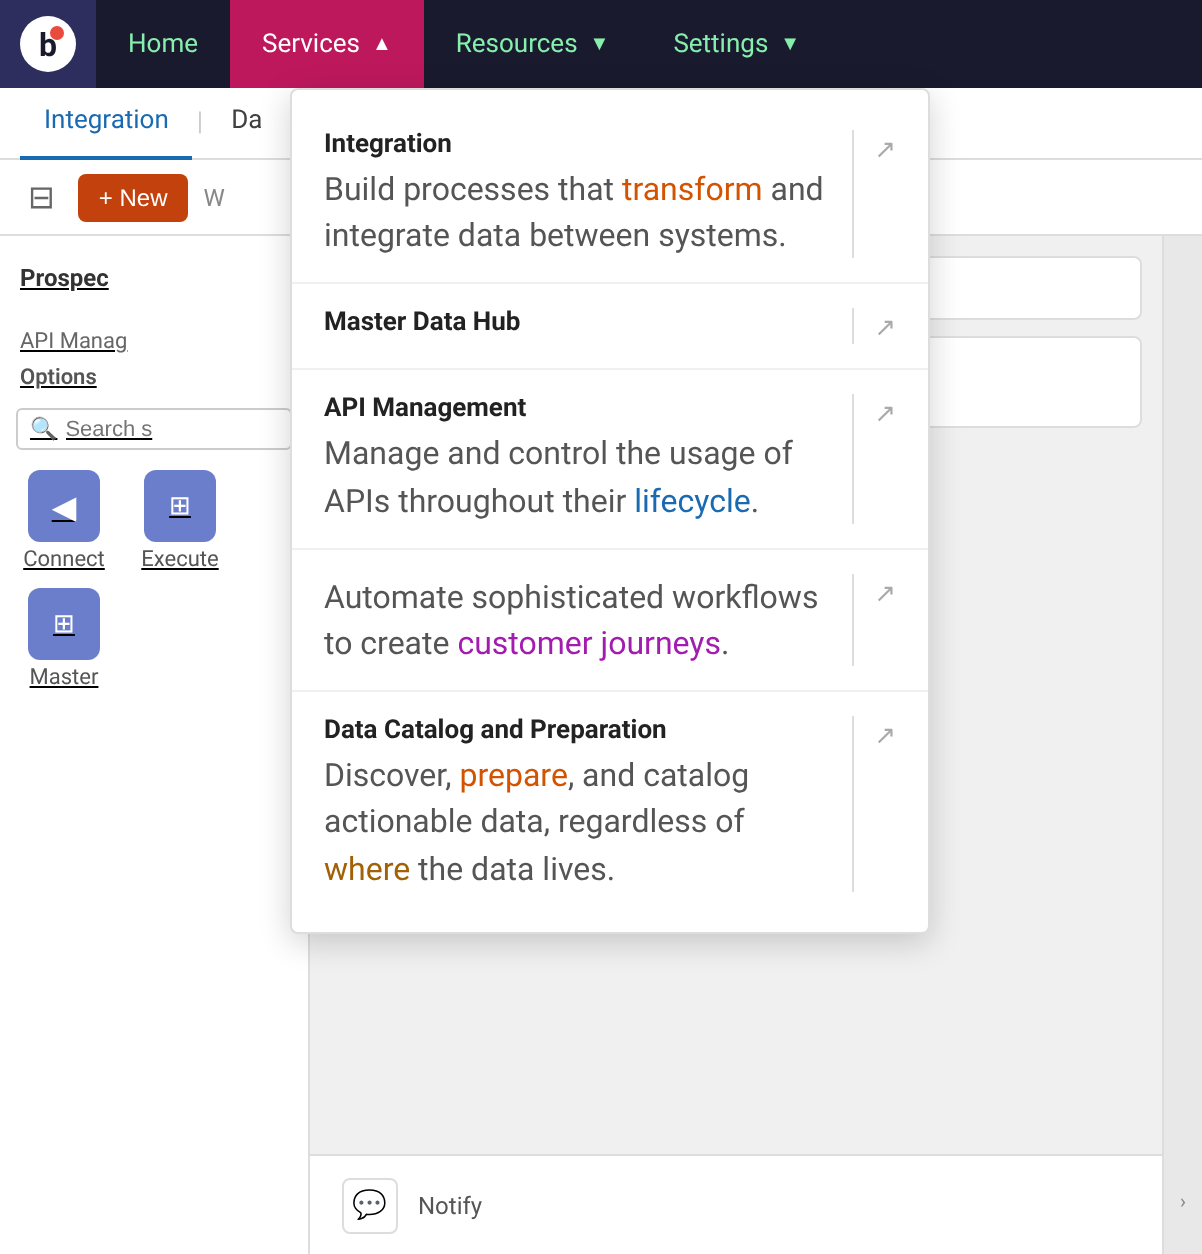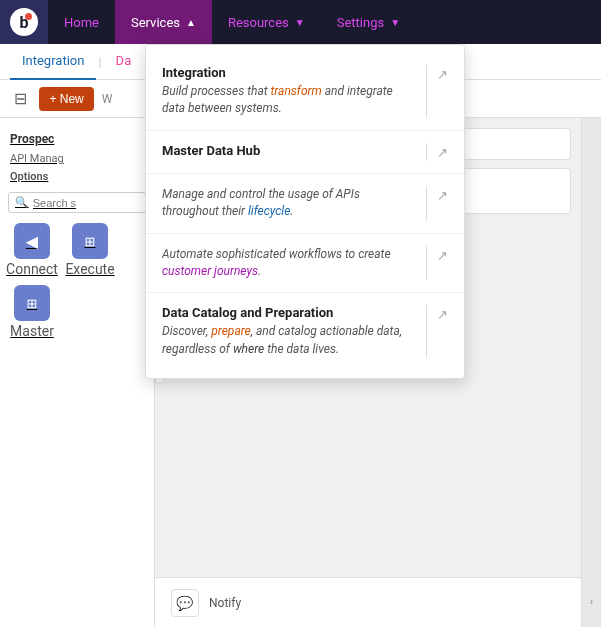--- a/index.html
+++ b/index.html
@@ -47,32 +47,32 @@
     .logo-dot {
       width: 7px;
       height: 7px;
       background: #e74c3c;
       border-radius: 50%;
       position: absolute;
       margin-left: 8px;
       margin-top: -12px;
     }
     .nav-item {
-      color: #d946ef;
+      color: #86efac;
       padding: 0 16px;
       height: 44px;
       display: flex;
       align-items: center;
       font-size: 13px;
       cursor: pointer;
       white-space: nowrap;
       gap: 4px;
     }
     .nav-item.active {
-      background: #701a75;
+      background: #be185d;
       color: white;
     }
     .nav-arrow {
       font-size: 10px;
       margin-left: 2px;
     }
 
     
     .tab-bar {
       background: white;
@@ -81,21 +81,21 @@
       align-items: center;
       height: 36px;
       padding: 0 10px;
     }
     .tab-item {
       padding: 0 12px;
       height: 36px;
       display: flex;
       align-items: center;
       font-size: 13px;
-      color: #ec4899;
+      color: #404040;
       cursor: pointer;
       border-bottom: 2px solid transparent;
     }
     .tab-item.active {
       color: #1a6ab1;
       border-bottom: 2px solid #1a6ab1;
     }
     .tab-divider {
       color: #ccc;
       padding: 0 2px;
@@ -154,20 +154,21 @@
     .sidebar-section-title {
       font-size: 12px;
       font-weight: bold;
       color: #333;
       padding: 6px 10px 4px;
     }
     .sidebar-sub {
       font-size: 11px;
       color: #666;
       padding: 2px 10px;
+      margin-top: 12px;
     }
     .sidebar-label {
       font-size: 11px;
       color: #555;
       padding: 3px 10px;
       font-weight: 600;
     }
     .sidebar-search {
       margin: 6px 8px;
       display: flex;
@@ -201,21 +202,21 @@
       height: 36px;
       border-radius: 6px;
       display: flex;
       align-items: center;
       justify-content: center;
       font-size: 16px;
       color: white;
       margin-bottom: 2px;
     }
     .icon-label {
-      font-size: 14px;
+      font-size: 11px;
       color: #555;
       text-align: center;
     }
     .sidebar-icons-row {
       display: flex;
       flex-direction: row;
       gap: 6px;
       padding: 4px 6px;
     }
 
@@ -295,24 +296,23 @@
     .dropdown-item-content {
       flex: 1;
     }
     .dropdown-item-title {
       font-size: 13px;
       font-weight: 700;
       color: #222;
       margin-bottom: 3px;
     }
     .dropdown-item-desc {
-      font-size: 12px;
+      font-size: 16px;
       color: #555;
       line-height: 1.45;
-      font-style: italic;
     }
     .dropdown-divider {
       width: 1px;
       background: #ddd;
       align-self: stretch;
       margin: 0 10px;
       flex-shrink: 0;
     }
     .dropdown-ext-icon {
       color: #aaa;
@@ -460,20 +460,21 @@
   <div class="dropdown-item">
     <div class="dropdown-item-content">
       <div class="dropdown-item-title">Master Data Hub</div>
     </div>
     <div class="dropdown-divider"></div>
     <span class="dropdown-ext-icon">↗</span>
   </div>
 
   <div class="dropdown-item">
     <div class="dropdown-item-content">
+      <div class="dropdown-item-title">API Management</div>
       <div class="dropdown-item-desc">
         Manage and control the usage of APIs throughout their <span style="color:#1a6ab1;margin-top:18px;">lifecycle</span>.
       </div>
     </div>
     <div class="dropdown-divider"></div>
     <span class="dropdown-ext-icon">↗</span>
   </div>
 
   <div class="dropdown-item">
     <div class="dropdown-item-content">
@@ -482,20 +483,20 @@
       </div>
     </div>
     <div class="dropdown-divider"></div>
     <span class="dropdown-ext-icon">↗</span>
   </div>
 
   <div class="dropdown-item">
     <div class="dropdown-item-content">
       <div class="dropdown-item-title">Data Catalog and Preparation</div>
       <div class="dropdown-item-desc">
-        Discover, <span style="color:#d35400;">prepare</span>, and catalog actionable data, regardless of <span style="color:#404040;margin-top:20px;">where</span> the data lives.
+        Discover, <span style="color:#d35400;">prepare</span>, and catalog actionable data, regardless of <span style="color:#a16207;margin-top:20px;">where</span> the data lives.
       </div>
     </div>
     <div class="dropdown-divider"></div>
     <span class="dropdown-ext-icon">↗</span>
   </div>
 
 </div>
 
 </body></html>

